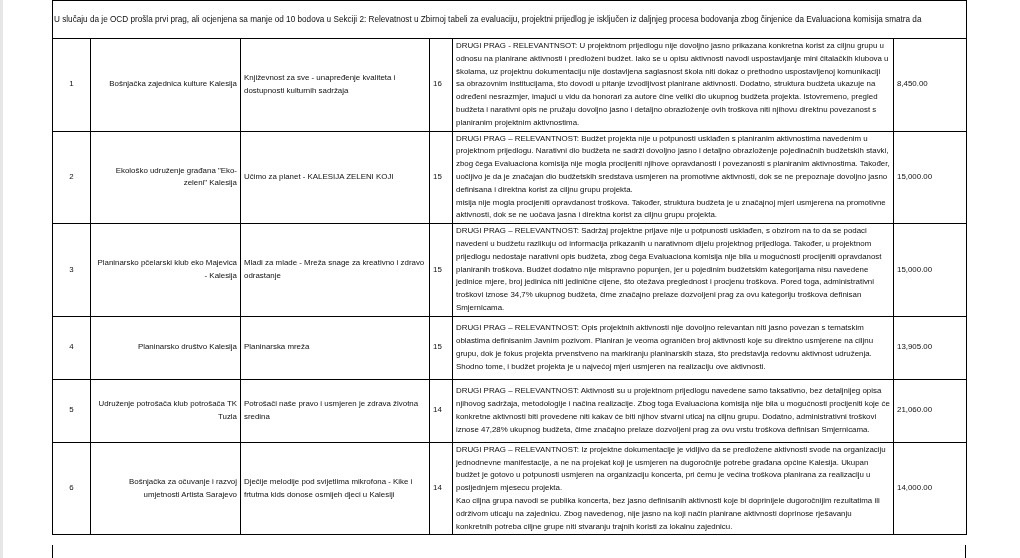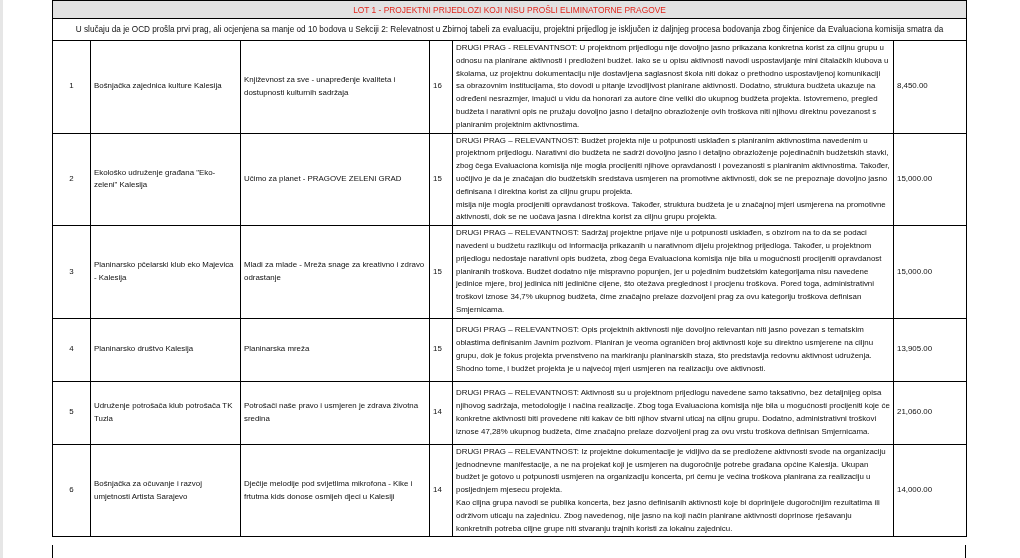--- a/index.html
+++ b/index.html
@@ -7,24 +7,24 @@
     width: 1020px; height: 558px; overflow: hidden; background: #ffffff;
     position: relative;
     font-family: "Liberation Sans", sans-serif;
   }
   .left-strip { position: absolute; left: 0; top: 0; width: 3px; height: 558px; background: #e6e6e6; }
   .sheet { position: absolute; left: 52px; top: 0; width: 914px; }
   table { border-collapse: collapse; width: 914px; table-layout: fixed; }
   td { border: 1px solid #000; padding: 0 3px; vertical-align: middle; color: #111; }
   .hdr1 td { height: 17px; background: #e2e2e2; color: #e0261c; font-size: 8.4px; text-align: center; border-width: 1px 1.5px 1.5px 1.5px; }
   .hdr2 td { height: 23px; background: #e2e2e2; font-size: 8.4px; text-align: center; border-width: 1.5px; }
-  .note td { height: 13px; font-size: 8.2px; white-space: nowrap; overflow: hidden; padding: 4px 1px; border-width: 1.5px 1.5px 1px 1.5px; text-align: center; }
+  .note td { height: 13px; font-size: 8.2px; white-space: nowrap; overflow: hidden; padding: 12px 1px; border-width: 1.5px 1.5px 1px 1.5px; }
   .row td { font-size: 7.9px; line-height: 12.8px; }
   .c-num { text-align: center; }
-  .c-org { text-align: left; }
+  .c-org { text-align: right; }
   .c-proj { text-align: left; }
   .c-pts { text-align: left; }
   .c-desc { text-align: left; padding: 1px 3px; }
   .c-amt { text-align: left; }
   .row td:first-child { border-left-width: 1.5px; }
   .row td:last-child { border-right-width: 1.5px; }
   .row:last-child td { border-bottom-width: 1.5px; margin-left: 36px; }
   .tail { position: absolute; left: 52px; top: 545px; width: 914px; height: 13px; border-left: 1px solid #000; border-right: 1px solid #000; box-sizing: border-box; }
 </style>
 </head>
@@ -36,40 +36,37 @@
   <table>
     <colgroup>
       <col style="width:38px">
       <col style="width:150px">
       <col style="width:189px">
       <col style="width:23px">
       <col style="width:441px">
       <col style="width:73px">
     </colgroup>
     <tbody id="tbody">
-      <tr class="hdr1">
-        <td colspan="6">LOT 1 - PROJEKTNI PRIJEDLOZI KOJI NISU PROŠLI ELIMINATORNE PRAGOVE</td>
-      </tr>
       <tr class="note">
         <td colspan="6">U slučaju da je OCD prošla prvi prag, ali ocjenjena sa manje od 10 bodova u Sekciji 2: Relevatnost u Zbirnoj tabeli za evaluaciju, projektni prijedlog je isključen iz daljnjeg procesa bodovanja zbog činjenice da Evaluaciona komisija smatra da</td>
       </tr>
 
   <tr class="row" style="height: 88px;">
     <td class="c-num">1</td>
     <td class="c-org">Bošnjačka zajednica kulture Kalesija</td>
     <td class="c-proj">Književnost za sve - unapređenje kvaliteta i dostupnosti kulturnih sadržaja</td>
     <td class="c-pts">16</td>
     <td class="c-desc">DRUGI PRAG - RELEVANTNSOT: U projektnom prijedlogu nije dovoljno jasno prikazana konkretna korist za ciljnu grupu u odnosu na planirane aktivnosti i predloženi budžet. Iako se u opisu aktivnosti navodi uspostavljanje mini čitalačkih klubova u školama, uz projektnu dokumentaciju nije dostavljena saglasnost škola niti dokaz o prethodno uspostavljenoj komunikaciji sa obrazovnim institucijama, što dovodi u pitanje izvodljivost planirane aktivnosti. Dodatno, struktura budžeta ukazuje na određeni nesrazmjer, imajući u vidu da honorari za autore čine veliki dio ukupnog budžeta projekta. Istovremeno, pregled budžeta i narativni opis ne pružaju dovoljno jasno i detaljno obrazloženje ovih troškova niti njihovu direktnu povezanost s planiranim projektnim aktivnostima.</td>
     <td class="c-amt">8,450.00</td>
   </tr>
 
   <tr class="row" style="height: 88px;">
     <td class="c-num">2</td>
     <td class="c-org">Ekološko udruženje građana "Eko-zeleni" Kalesija</td>
-    <td class="c-proj">Učimo za planet - PRAGOVE ZELENI GRAD</td>
+    <td class="c-proj">Učimo za planet - KALESIJA ZELENI KOJI</td>
     <td class="c-pts">15</td>
     <td class="c-desc">DRUGI PRAG – RELEVANTNOST: Budžet projekta nije u potpunosti usklađen s planiranim aktivnostima navedenim u projektnom prijedlogu. Narativni dio budžeta ne sadrži dovoljno jasno i detaljno obrazloženje pojedinačnih budžetskih stavki, zbog čega Evaluaciona komisija nije mogla procijeniti njihove opravdanosti i povezanosti s planiranim aktivnostima. Također, uočljivo je da je značajan dio budžetskih sredstava usmjeren na promotivne aktivnosti, dok se ne prepoznaje dovoljno jasno definisana i direktna korist za ciljnu grupu projekta.<br>misija nije mogla procijeniti opravdanost troškova. Također, struktura budžeta je u značajnoj mjeri usmjerena na promotivne aktivnosti, dok se ne uočava jasna i direktna korist za ciljnu grupu projekta.</td>
     <td class="c-amt">15,000.00</td>
   </tr>
 
   <tr class="row" style="height: 89px;">
     <td class="c-num">3</td>
     <td class="c-org">Planinarsko pčelarski klub eko Majevica -  Kalesija</td>
     <td class="c-proj">Mladi za mlade - Mreža snage za kreativno i zdravo odrastanje</td>
     <td class="c-pts">15</td>

